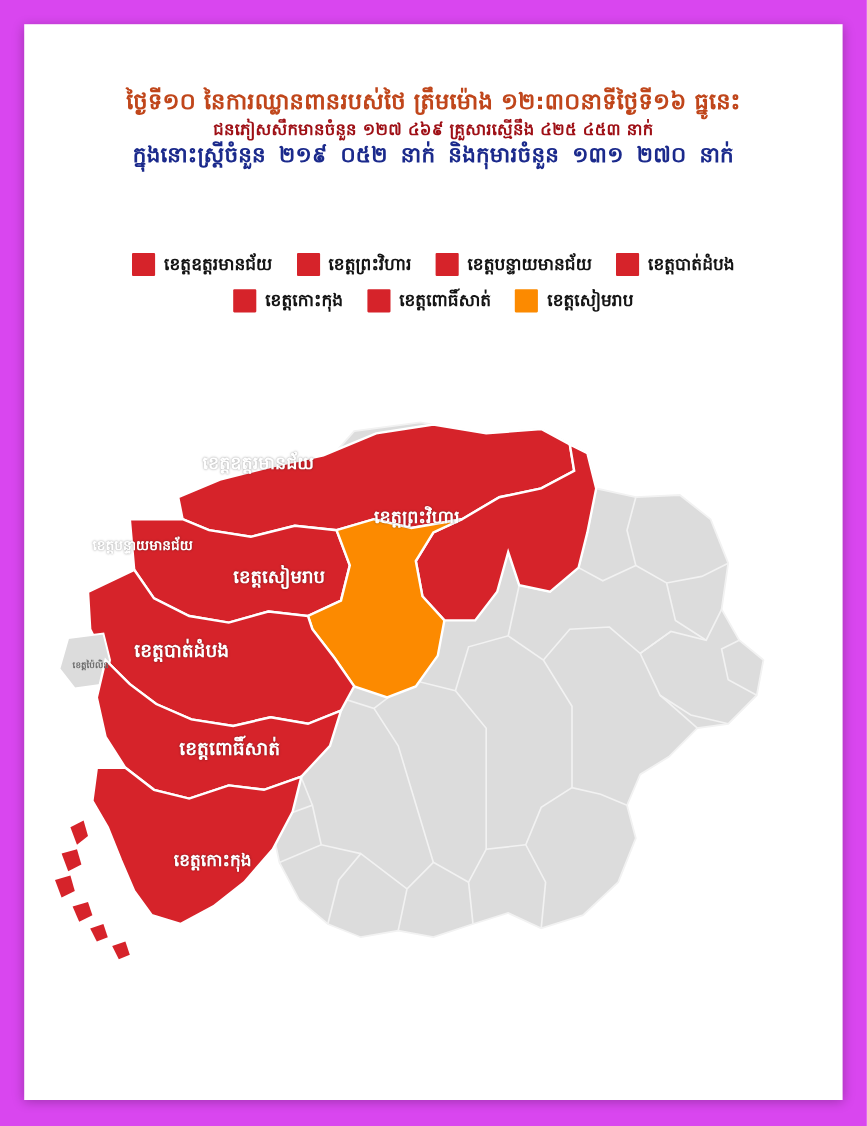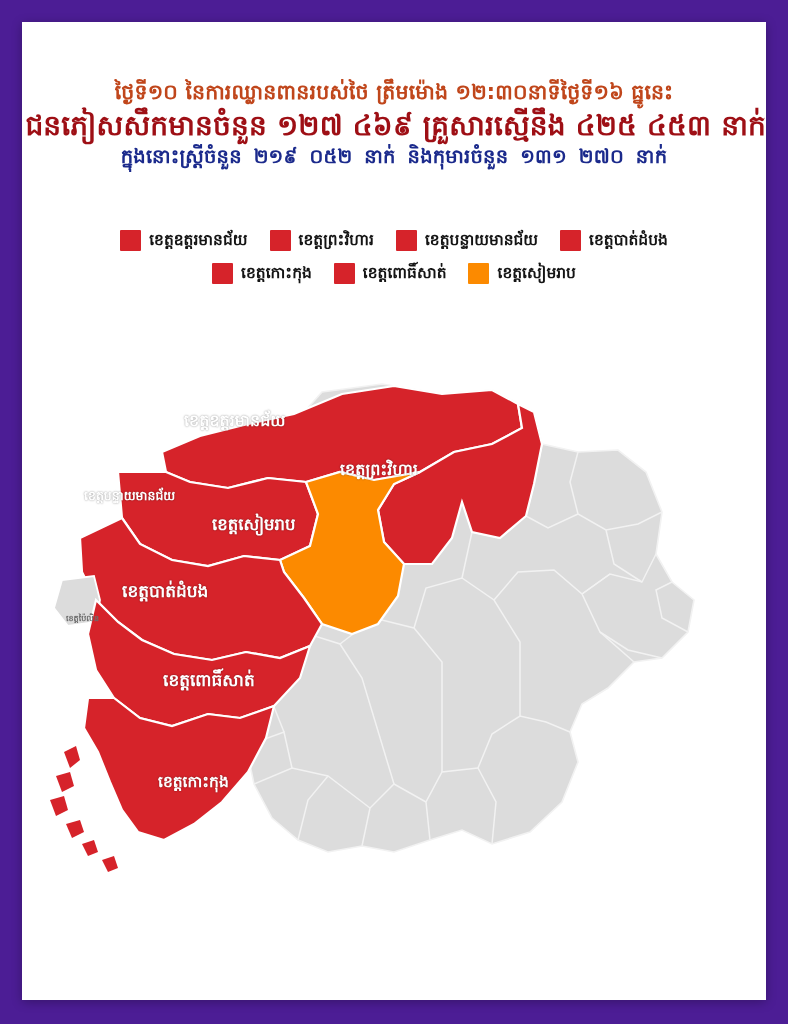--- a/index.html
+++ b/index.html
@@ -10,21 +10,21 @@
   body {
     width: 788px;
     height: 1024px;
     font-family: "DejaVu Sans", sans-serif;
     overflow: hidden;
   }
   .page {
     position: relative;
     width: 788px;
     height: 1024px;
-    background: #4c1d95;
+    background: #d946ef;
   }
   .sheet {
     position: absolute;
     left: 22px;
     top: 22px;
     width: 744px;
     height: 978px;
     background: #ffffff;
     box-shadow: 0 2px 10px rgba(0,0,0,0.28);
     overflow: hidden;
@@ -44,24 +44,23 @@
     line-height: 1.22;
     white-space: nowrap;
     letter-spacing: 0.2px;
   }
   .title-line-1 {
     font-size: 20.5px;
     color: #c0461b;
     margin-bottom: 4px;
   }
   .title-line-2 {
-    font-size: 28px;
+    font-size: 15px;
     color: #9e0f15;
     margin-bottom: 4px;
-    text-align: right;
   }
   .title-line-3 {
     font-size: 19.5px;
     color: #1b2a8c;
     font-family: Liberation Mono, monospace;
   }
 
   
   .legend {
     position: absolute;
@@ -117,21 +116,21 @@
     color: #ffffff;
     white-space: nowrap;
     text-shadow: 0 0 2px rgba(0,0,0,0.45);
     pointer-events: none;
   }
   .lbl-oddar   { left: 162px; top:  78px; font-size: 16px; }
   .lbl-preah   { left: 318px; top: 127px; font-size: 16px; }
   .lbl-banteay { left:  62px; top: 156px; font-size: 12.5px; }
   .lbl-siem    { left: 190px; top: 182px; font-size: 16.5px; }
   .lbl-batt    { left: 100px; top: 248px; font-size: 17px; }
-  .lbl-pailin  { left:  44px; top: 281px; font-size:  8px; color:#6d6d6d; text-shadow:none; }
+  .lbl-pailin  { left:  44px; top: 267px; font-size:  8px; color:#6d6d6d; text-shadow:none; }
   .lbl-pursat  { left: 141px; top: 337px; font-size: 17px; }
   .lbl-koh     { left: 136px; top: 440px; font-size: 15.5px; }
 </style>
 </head>
 <body>
 
 <div class="page">
   <div class="sheet">
 
     <div class="titles">

